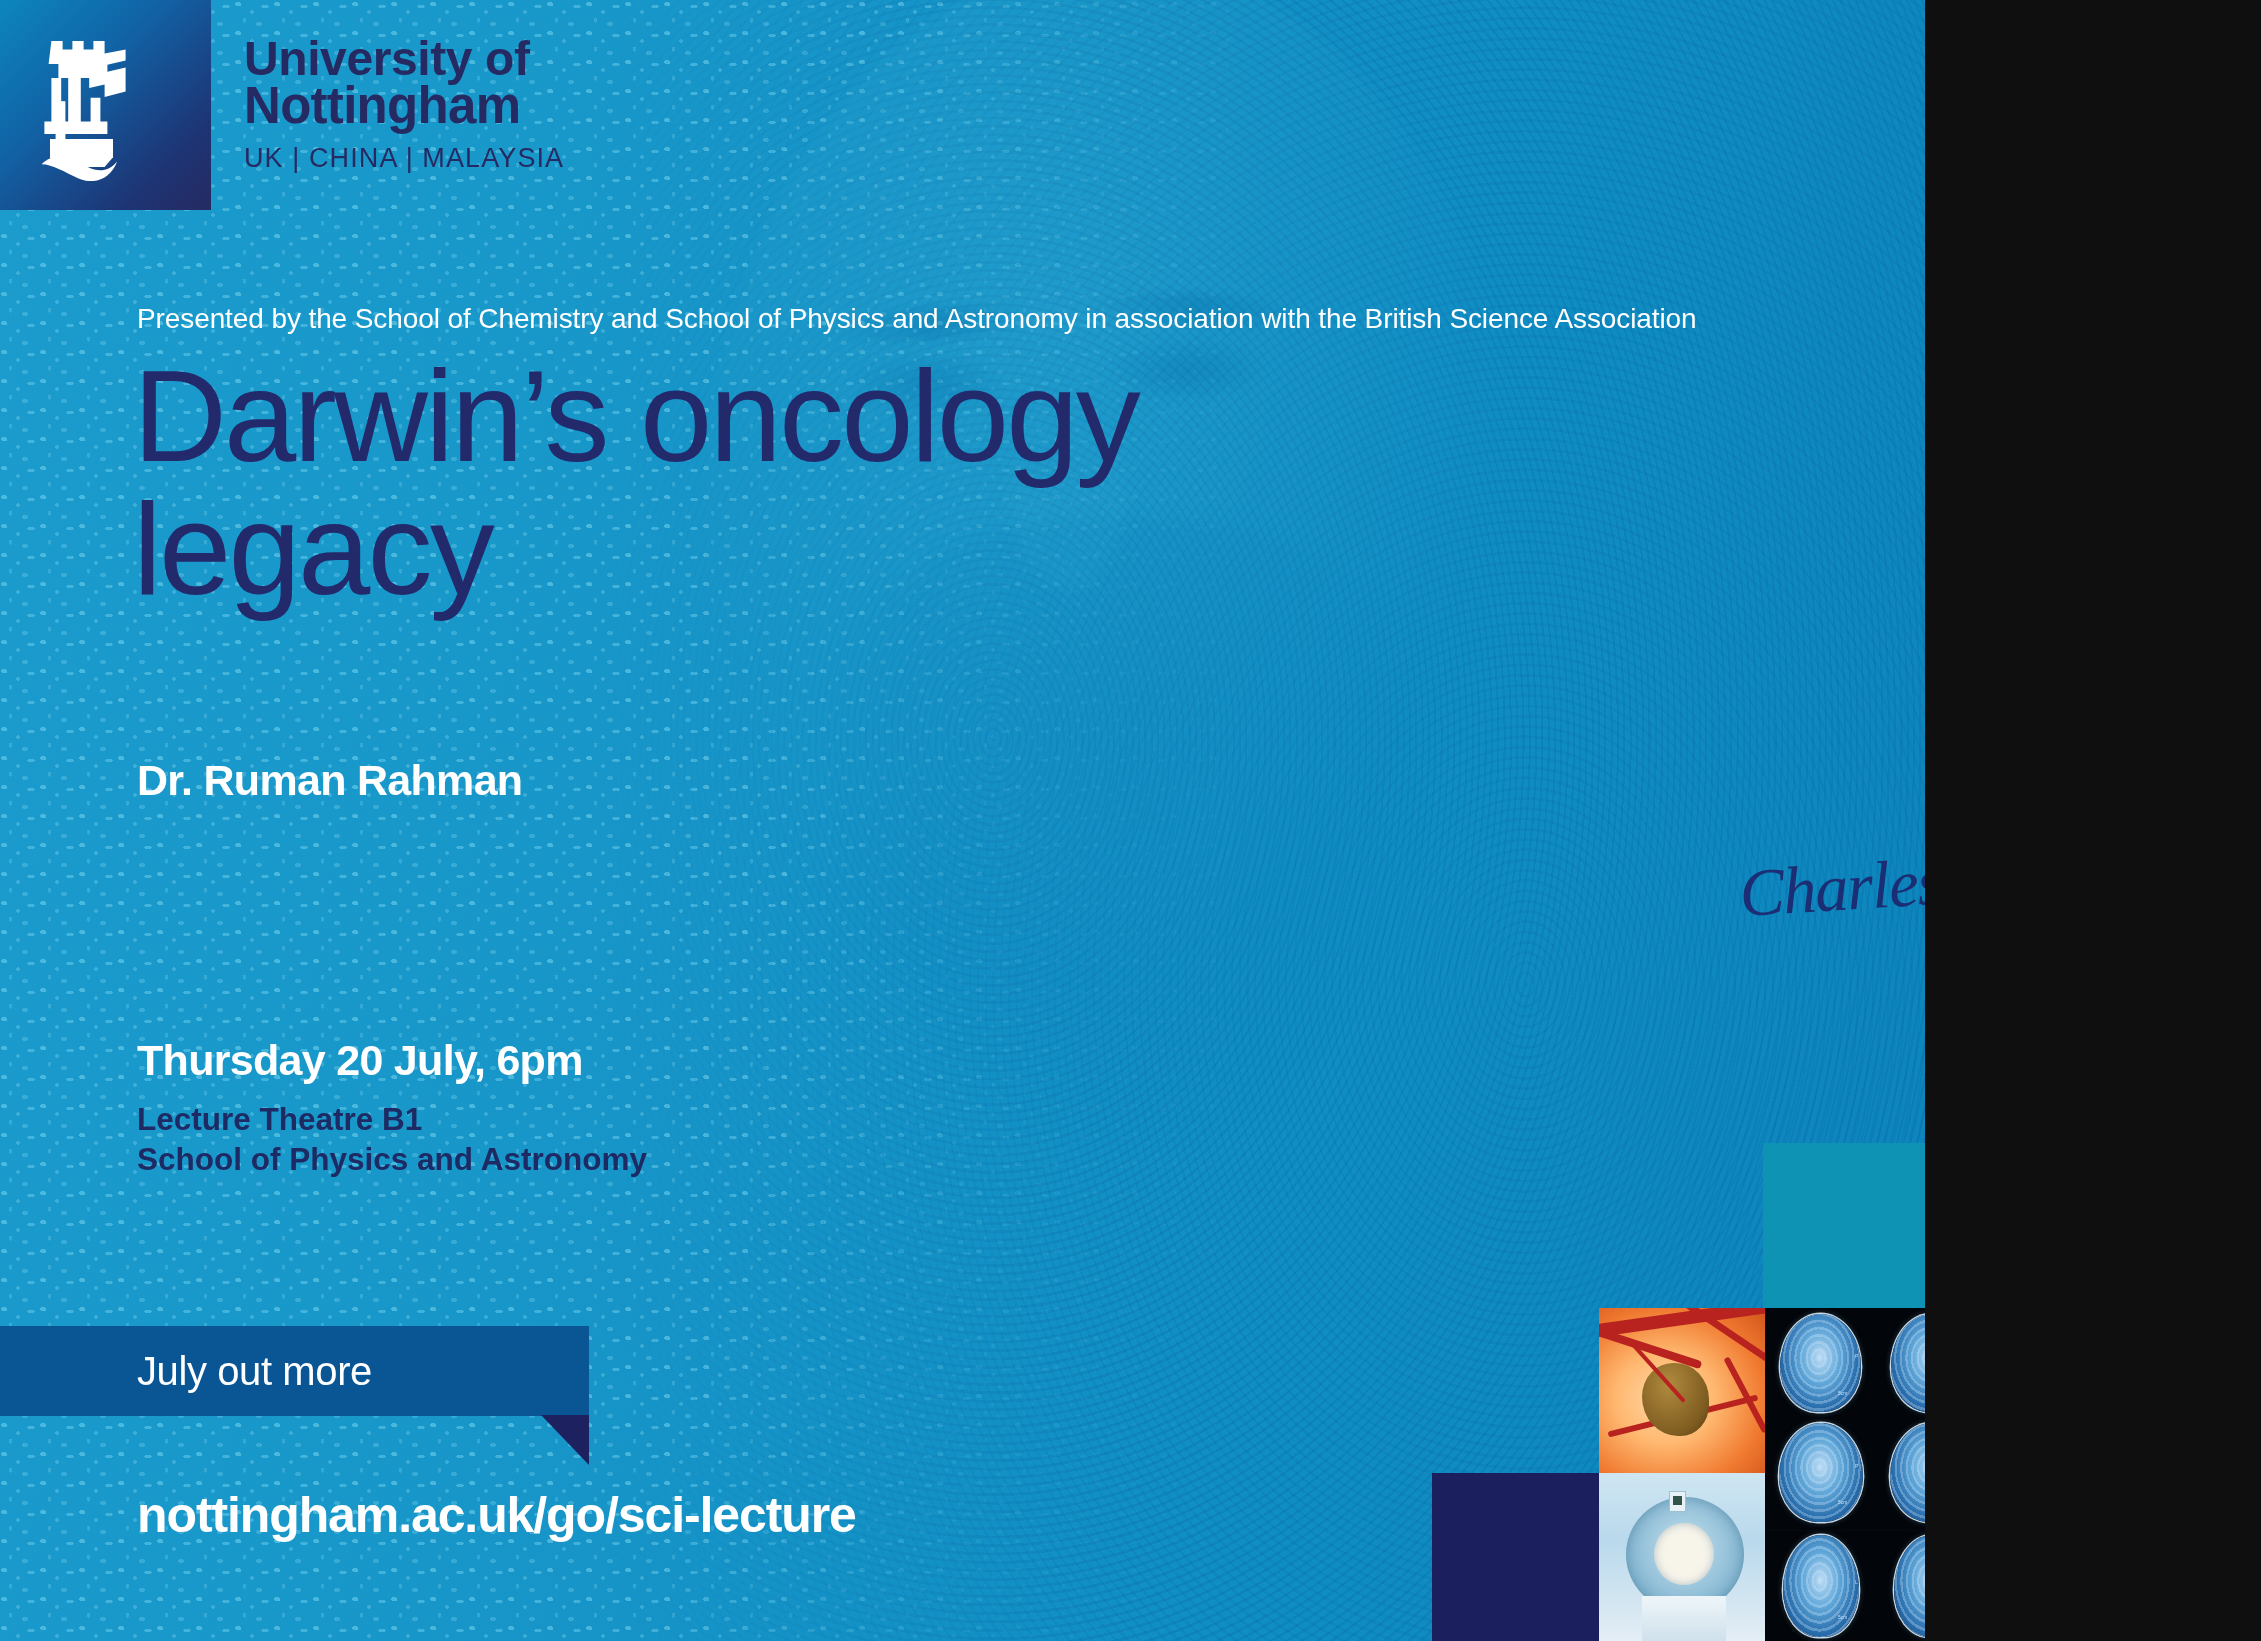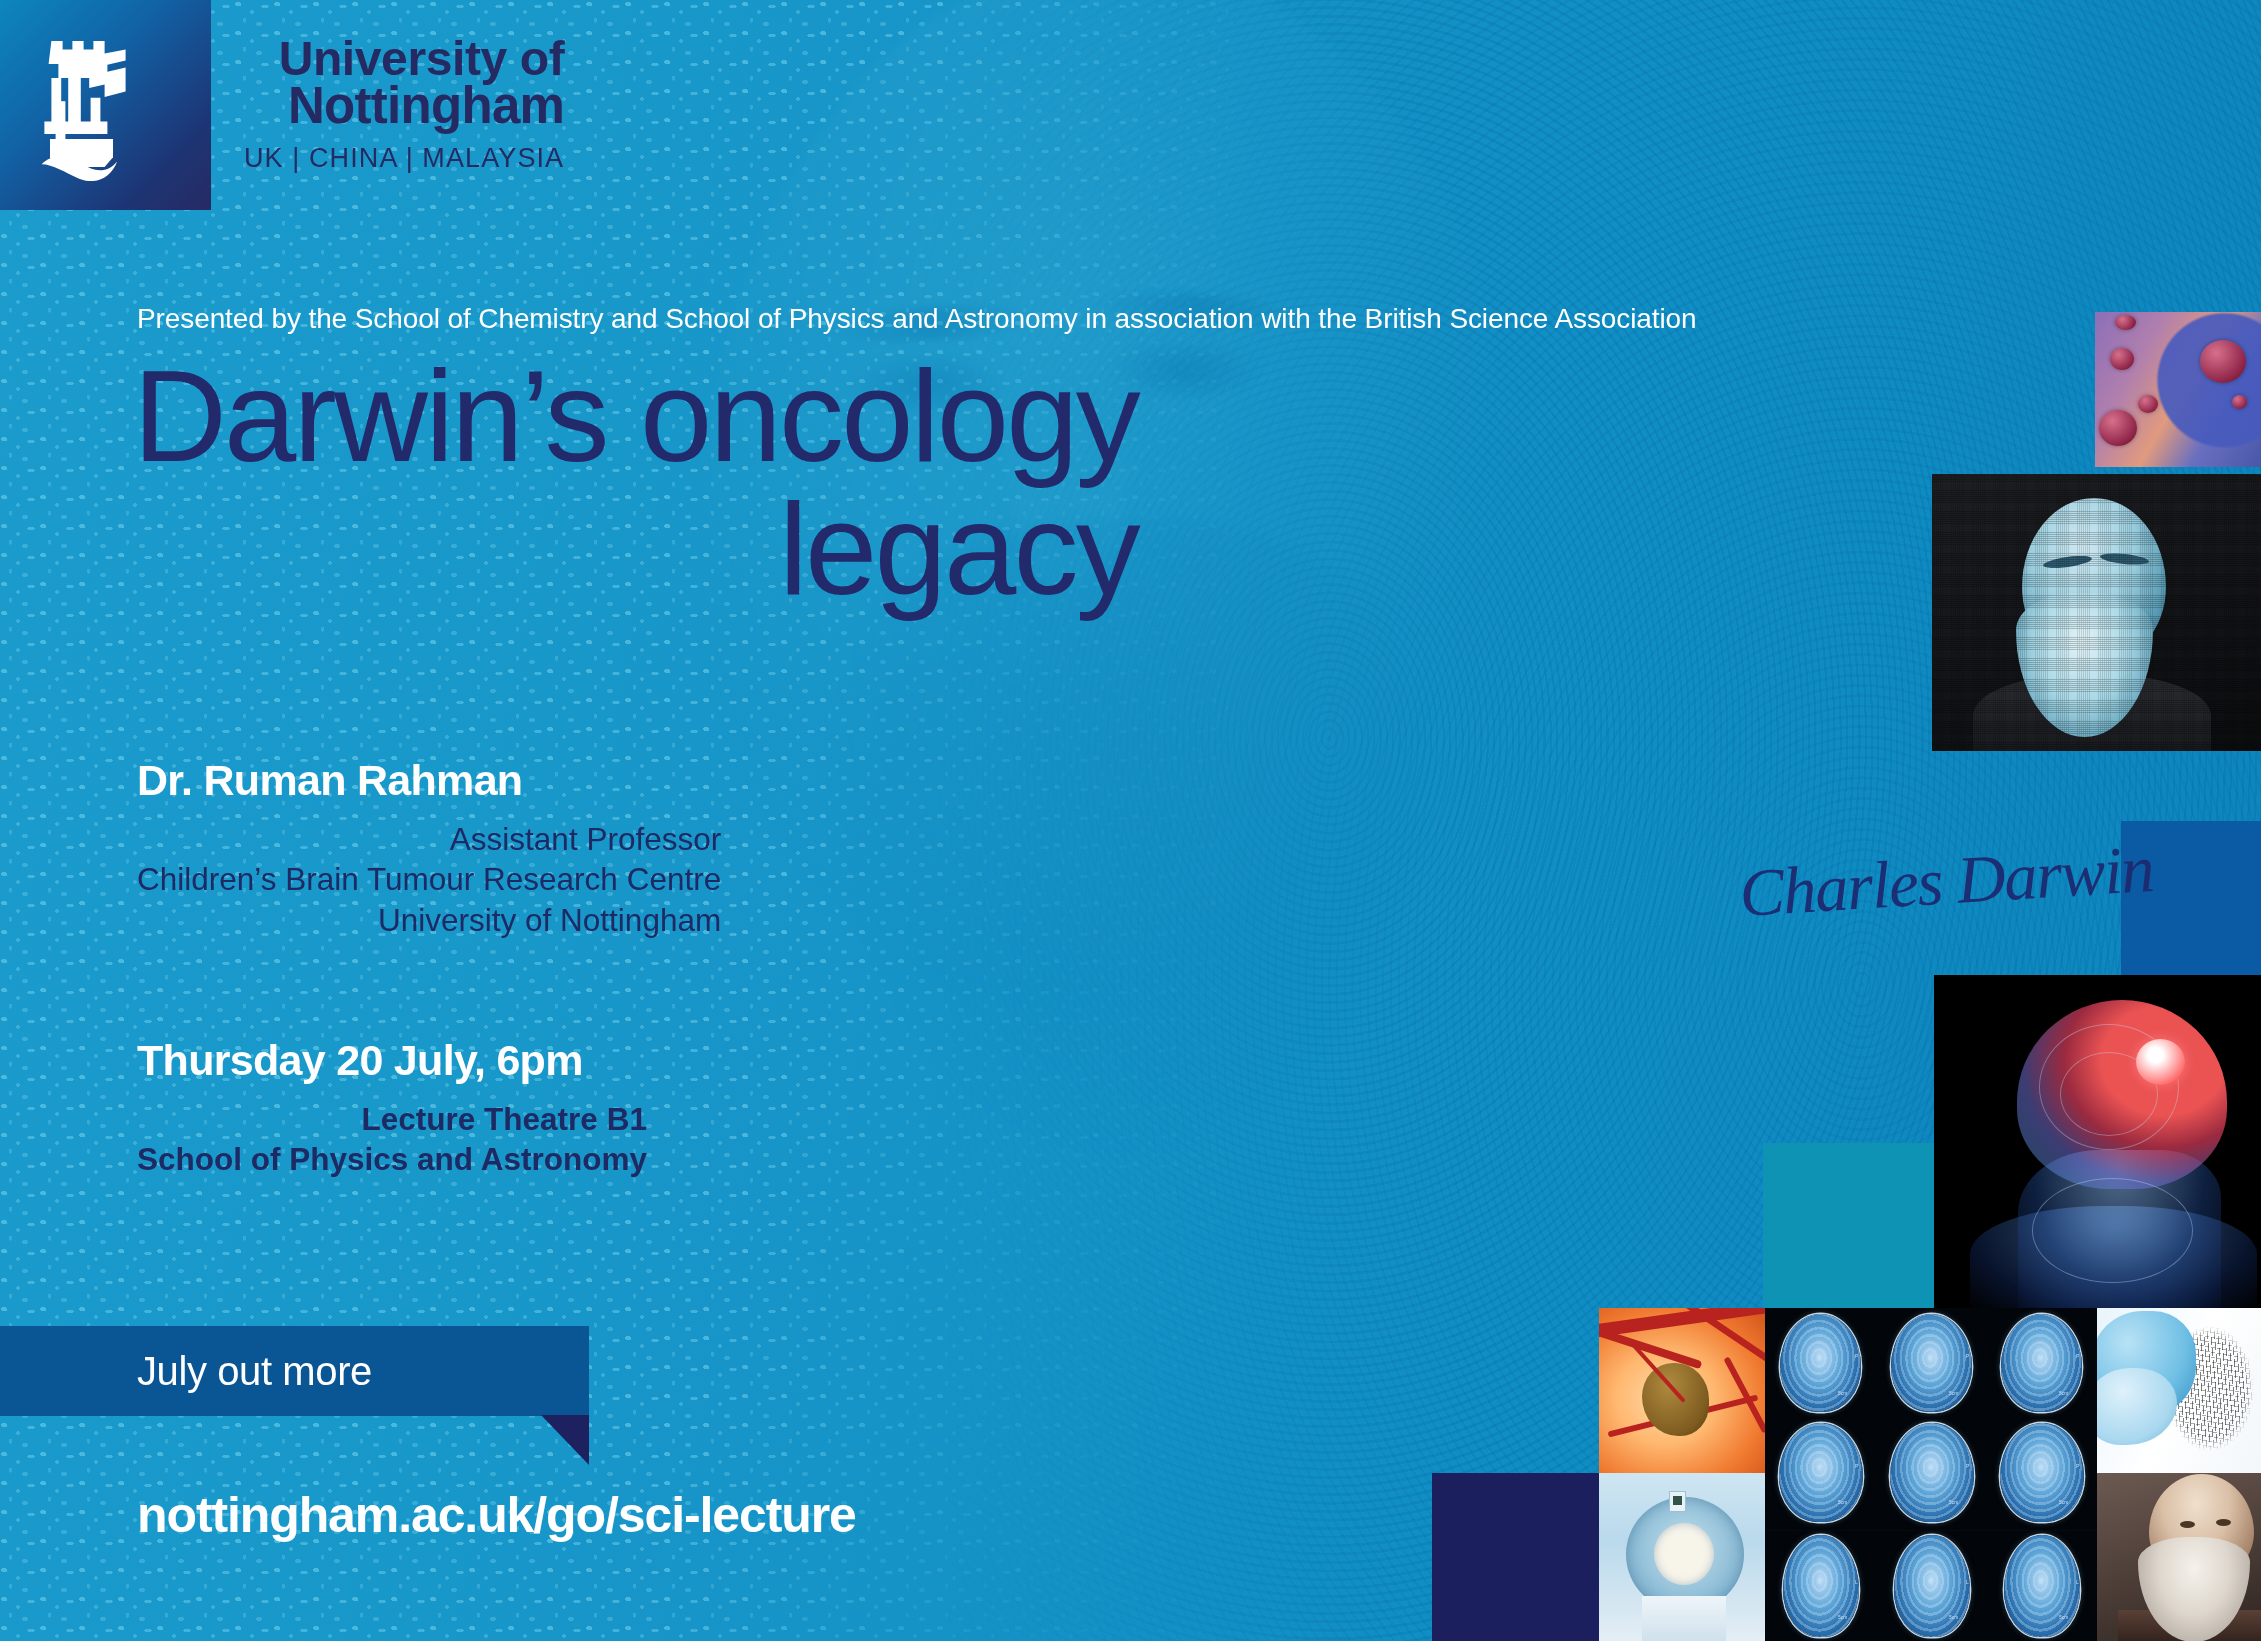--- a/index.html
+++ b/index.html
@@ -1,24 +1,23 @@
 <!DOCTYPE html>
 <html style="font-size:11.2px"><head>
 <meta charset="utf-8">
 <style>
   * { margin:0; padding:0; box-sizing:border-box; }
   html,body { background:#0f0f0f; }
 
   #poster{
     position:relative;
-    width:2261px; height:1641px;
+    width:1925px; height:1641px;
     overflow:hidden;
     background:#1694c8;
     font-family:"Liberation Sans", sans-serif;
-    text-align:right;
     -webkit-font-smoothing:antialiased;
   }
 
   
   .bg-base{
     position:absolute; inset:0;
     background:
       linear-gradient(100deg,#1b9ccd 0%, #1795c8 38%, #0f8ec4 70%, #0d84bc 100%);
   }
   
@@ -376,25 +375,20 @@
   </div>
 
   <div class="presented">Presented by the School of Chemistry and School of Physics and Astronomy in association with the British Science Association</div>
 
   <div class="title">
     <div>Darwin’s oncology</div>
     <div>legacy</div>
   </div>
 
   <div class="speaker-name">Dr. Ruman Rahman</div>
-  <div class="speaker-lines">
-    <div>Assistant Professor</div>
-    <div>Children’s Brain Tumour Research Centre</div>
-    <div>University of Nottingham</div>
-  </div>
 
   <div class="date">Thursday 20 July, 6pm</div>
   <div class="venue-lines">
     <div>Lecture Theatre B1</div>
     <div>School of Physics and Astronomy</div>
   </div>
 
   <div class="cta"></div>
   <div class="cta-label">July out more</div>
   <div class="cta-tail"></div>

